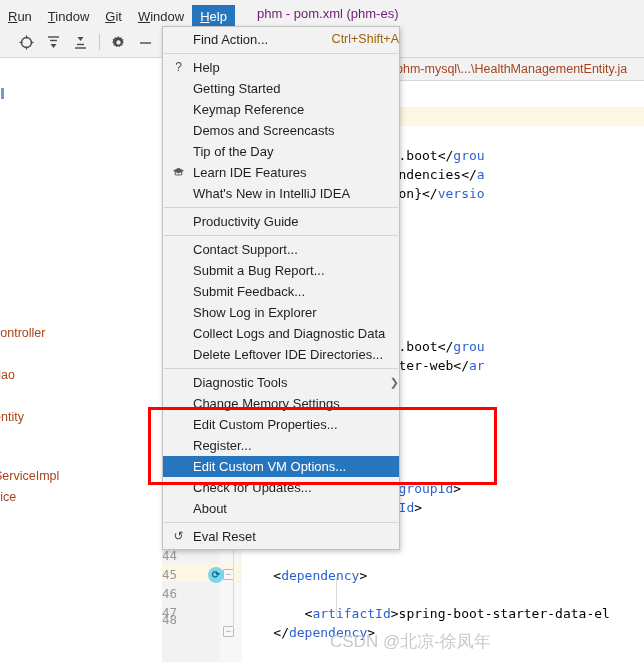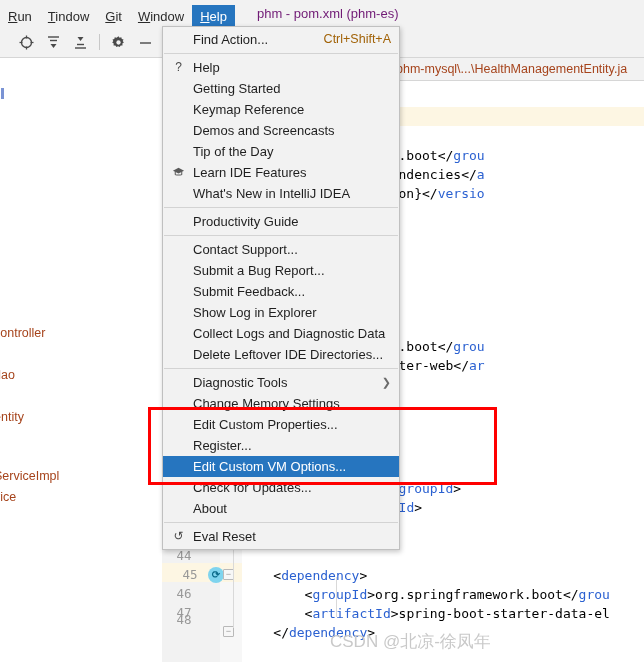--- a/index.html
+++ b/index.html
@@ -144,21 +144,21 @@
   .caret-box {
     position: absolute;
     width: 9px; height: 17px;
     background: #cfe8e6;
   }
 
   
   .lnum {
     position: absolute;
     width: 44px;
-    text-align: center;
+    text-align: left;
     font-family: "DejaVu Sans Mono", monospace;
     font-size: 12.5px;
     color: #999999;
     line-height: 19px;
     height: 19px;
   }
   .fold-mark {
     position: absolute;
     width: 11px; height: 11px;
     border: 1px solid #b9b9b9;
@@ -201,21 +201,21 @@
     box-shadow: 1px 2px 5px rgba(0,0,0,0.22);
     padding: 2px 0 2px 0;
     font-size: 13px;
     color: #1f1f1f;
   }
   .mi {
     position: relative;
     height: 21px;
     display: flex; 
     padding-left: 30px;
-    padding-right: 8px;
+    padding-right: 0;
     white-space: nowrap;
     cursor: default;
     line-height: 21px;
   }
   .mi.selected {
     background: #2675bf;
     color: #ffffff;
   }
   .mi-accel {
     margin-left: auto;
@@ -335,21 +335,21 @@
     </div>
 
     <div class="gutter-hl" style="top:49px"></div>
     <div class="hl-line" style="top:49px; left:80px; width:402px;"></div>
     <div class="caret-box" style="left:80px; top:50px;"></div>
 
     <div class="gutter-hl" style="top:505px"></div>
 
     <div class="lnum" style="left:0px; top:469px">43</div>
     <div class="lnum" style="left:0px; top:488px">44</div>
-    <div class="lnum" style="left:6px; top:507px">45</div>
+    <div class="lnum" style="left:0px; top:507px">45</div>
     <div class="lnum" style="left:0px; top:526px">46</div>
     <div class="lnum" style="left:0px; top:545px">47</div>
     <div class="lnum" style="left:0px; top:552px">48</div>
 
     <div class="run-badge" style="left:46px; top:509px">⟳</div>
 
     <div class="fold-mark" style="left:61px; top:473px"></div>
     <div class="fold-mark" style="left:61px; top:511px">−</div>
     <div class="fold-mark" style="left:61px; top:568px">−</div>
     <div class="indent-guide" style="left:71px; top:484px; height:86px;"></div>
@@ -365,21 +365,20 @@
       <div class="code-line" style="top:193px"><span class="tk-tag">mport&lt;/</span><span class="tk-name">scope</span><span class="tk-tag">&gt;</span></div>
       <div class="code-line" style="top:212px"><span class="tk-tag">&gt;</span></div>
       <div class="code-line" style="top:279px"><span class="tk-tag">&gt;org.springframework.boot&lt;/</span><span class="tk-name">grou</span></div>
       <div class="code-line" style="top:298px"><span class="tk-name">tId</span><span class="tk-tag">&gt;spring-boot-starter-web&lt;/</span><span class="tk-name">ar</span></div>
       <div class="code-line" style="top:355px"><span class="tk-tag">&gt;</span></div>
       <div class="code-line" style="top:374px"><span class="tk-comment">--&gt;</span></div>
       <div class="code-line" style="top:421px"><span class="tk-tag">&gt;org.projectlombok&lt;/</span><span class="tk-name">groupId</span><span class="tk-tag">&gt;</span></div>
       <div class="code-line" style="top:440px"><span class="tk-name">tId</span><span class="tk-tag">&gt;lombok&lt;/</span><span class="tk-name">artifactId</span><span class="tk-tag">&gt;</span></div>
       <div class="code-line" style="top:459px"><span class="tk-tag">&lt;/</span><span class="tk-name">dependency</span><span class="tk-tag">&gt;</span></div>
       <div class="code-line" style="top:508px"><span class="tk-tag">    &lt;</span><span class="tk-name">dependency</span><span class="tk-tag">&gt;</span></div>
-      <div class="code-line" style="top:527px"><span class="tk-tag">        &lt;</span><span class="tk-name">groupId</span><span class="tk-tag">&gt;org.springframework.boot&lt;/</span><span class="tk-name">grou</span></div>
       <div class="code-line" style="top:546px"><span class="tk-tag">        &lt;</span><span class="tk-name">artifactId</span><span class="tk-tag">&gt;spring-boot-starter-data-el</span></div>
       <div class="code-line" style="top:565px"><span class="tk-tag">    &lt;/</span><span class="tk-name">dependency</span><span class="tk-tag">&gt;</span></div>
     </div>
   </div>
 
   <div class="menu-popup">
 
     <div class="mi">
       <span>Find Action...</span>
       <span class="mi-accel">Ctrl+Shift+A</span>

